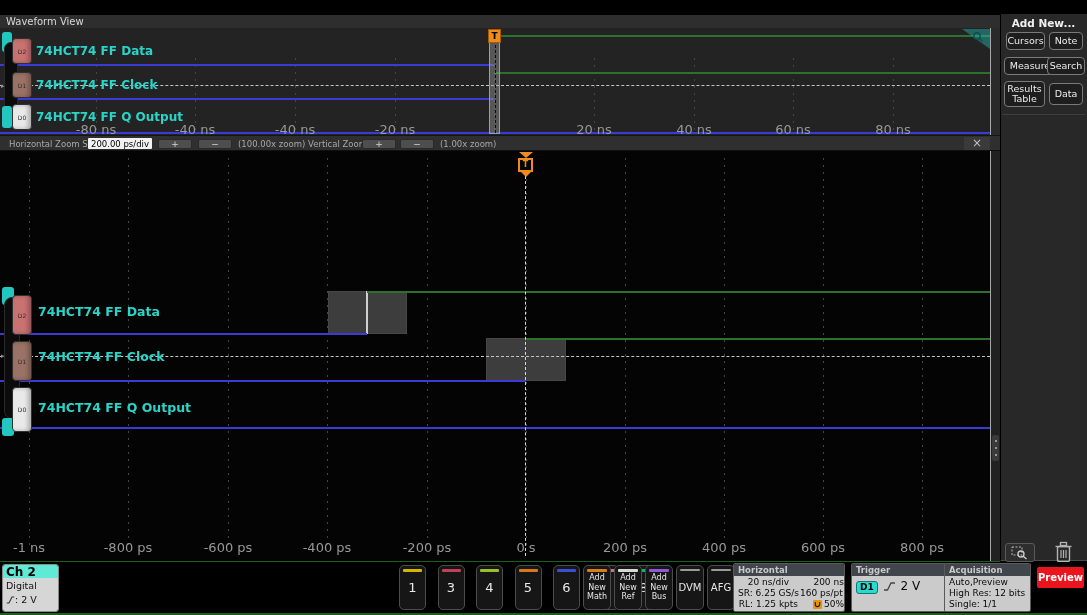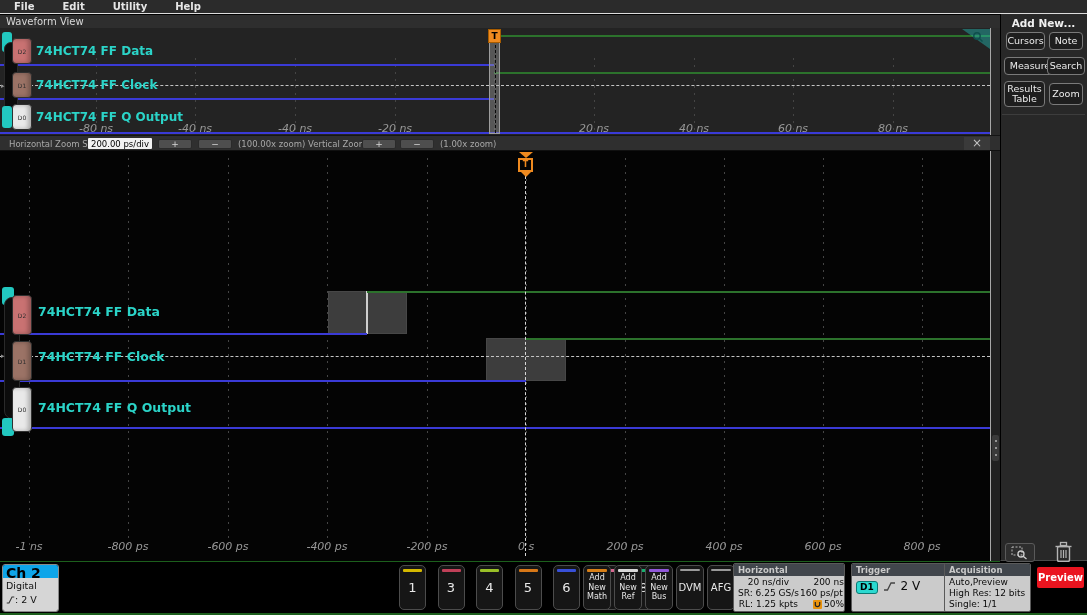--- a/index.html
+++ b/index.html
@@ -18,21 +18,21 @@
 
   .tab-strip { position:absolute; left:0; top:15px; width:1000px; height:13px; background:#2e2e2e; }
   .tab-label { position:absolute; left:6px; top:1px; font-size:10px; color:#d8d8d8; }
 
   
   .overview { position:absolute; left:0; top:28px; width:1000px; height:107px; background:#232323; }
   .ov-gutter { position:absolute; left:990px; top:28px; width:10px; height:107px;
     background:#2a2a2a; border-left:1px solid #a8a8a8; }
   .vgrid { position:absolute; width:1px;
     background-image:repeating-linear-gradient(to bottom,#454545 0 2px,transparent 2px 7px); }
-  .tickl { position:absolute; color:#979797; font-size:11px; transform:translateX(-50%); white-space:nowrap;font-style:italic; }
+  .tickl { position:absolute; color:#979797; font-size:13px; transform:translateX(-50%); white-space:nowrap; }
 
   .wf-blue  { position:absolute; height:2px;   background:#3a3ad6; }
   .wf-green { position:absolute; height:1.5px; background:#2c722c; }
   .wf-dash  { position:absolute; height:0; border-top:1px dashed #c4c4c4; }
 
   .handle { position:absolute; width:20px; border-radius:4px; border:1px solid #303030;
     color:#2e2e2e; font-size:6px; display:flex; align-items:center; justify-content:center;
     box-shadow:inset -3px 0 4px rgba(0,0,0,.25); cursor:grab; }
   .h-salmon { background:#c97272; }
   .h-brown  { background:#9b7366; }
@@ -93,21 +93,21 @@
   .sb-divider { position:absolute; left:1002px; top:114px; width:83px; height:1px; background:#3d3d3d; }
   .tool-btn { position:absolute; background:#2e2e2e; border:1px solid #5a5a5a; border-radius:3px;
     display:flex; align-items:center; justify-content:center; cursor:pointer; }
 
   
   .bottom-bar { position:absolute; left:0; top:562px; width:1087px; height:53px; background:#000; }
   .edge-green { position:absolute; background:#1c5f1c; }
 
   .ch-badge { position:absolute; left:2px; top:564px; width:57px; height:48px; border:1px solid #8a8a8a;
     border-radius:3px; overflow:hidden; cursor:pointer; }
-  .ch-badge-head { height:13px; background:#0ea5e9; color:#000; font-size:14px; font-weight:bold; padding:0 3px; }
+  .ch-badge-head { height:13px; background:#5eead4; color:#000; font-size:12px; font-weight:bold; padding:0 3px; }
   .ch-badge-body { height:35px; background:#d6d6d6; color:#111; font-size:9.5px; padding:1px 3px; line-height:1.45; }
 
   .chbtn { position:absolute; top:565px; width:27px; height:45px; background:#161616;
     border:1px solid #4c4c4c; border-radius:5px; color:#e8e8e8; font-size:13px;
     display:flex; align-items:center; justify-content:center; cursor:pointer; }
   .stripe { position:absolute; top:3px; left:3px; right:3px; height:3px; border-radius:1px; }
   .addbtn { position:absolute; top:565px; width:28px; height:45px; background:#161616;
     border:1px solid #4c4c4c; border-radius:5px; color:#e8e8e8; font-size:8px;
     display:flex; align-items:center; justify-content:center; text-align:center;
     white-space:pre-line; line-height:1.2; cursor:pointer; }
@@ -125,26 +125,20 @@
     color:#000; font-size:9px; font-weight:bold; padding:0 3px; line-height:11px; }
   .preview-btn { position:absolute; left:1037px; top:567px; width:47px; height:21px; background:#ea141f;
     border-radius:2px; color:#fff; font-size:10px; font-weight:bold;
     display:flex; align-items:center; justify-content:center; cursor:pointer; }
 </style>
 </head>
 <body>
 
 <div id="app">
 
-  <div class="menu-bar">
-    <span class="menu-item">File</span>
-    <span class="menu-item">Edit</span>
-    <span class="menu-item">Utility</span>
-    <span class="menu-item">Help</span>
-  </div>
 
   <div class="tab-strip">
     <span class="tab-label">Waveform View</span>
   </div>
 
   <div class="overview">
 
     <div class="vgrid" style="left:96px;top:30px;height:100px"></div>
     <div class="vgrid" style="left:195px;top:30px;height:100px"></div>
     <div class="vgrid" style="left:295px;top:30px;height:100px"></div>
@@ -270,21 +264,21 @@
       <i></i>
     </div>
 
   <div class="sidebar"></div>
   <div class="sb-title">Add New...</div>
   <div class="sb-btn" style="left:1006px;top:32px;width:39px;height:18px">Cursors</div>
   <div class="sb-btn" style="left:1049px;top:32px;width:34px;height:18px">Note</div>
   <div class="sb-btn" style="left:1004px;top:57px;width:52px;height:18px">Measure</div>
   <div class="sb-btn" style="left:1047px;top:57px;width:38px;height:18px">Search</div>
   <div class="sb-btn" style="left:1004px;top:81px;width:41px;height:26px">Results Table</div>
-  <div class="sb-btn" style="left:1049px;top:83px;width:34px;height:22px">Zoom</div>
+  <div class="sb-btn" style="left:1049px;top:83px;width:34px;height:22px">Data</div>
   <div class="sb-divider"></div>
 
   <div class="tool-btn" style="left:1005px;top:543px;width:30px;height:19px">
     <svg width="18" height="14" viewBox="0 0 18 14">
       <rect x="1" y="1" width="10" height="8" fill="none" stroke="#b8b8b8" stroke-width="1" stroke-dasharray="2 1.5"></rect>
       <circle cx="10" cy="8" r="3" fill="none" stroke="#cfcfcf" stroke-width="1.3"></circle>
       <line x1="12.2" y1="10.2" x2="15.5" y2="13" stroke="#cfcfcf" stroke-width="1.3"></line>
     </svg>
   </div>
   <svg class="abs" style="left:1054px;top:541px" width="19" height="23" viewBox="0 0 19 23">

